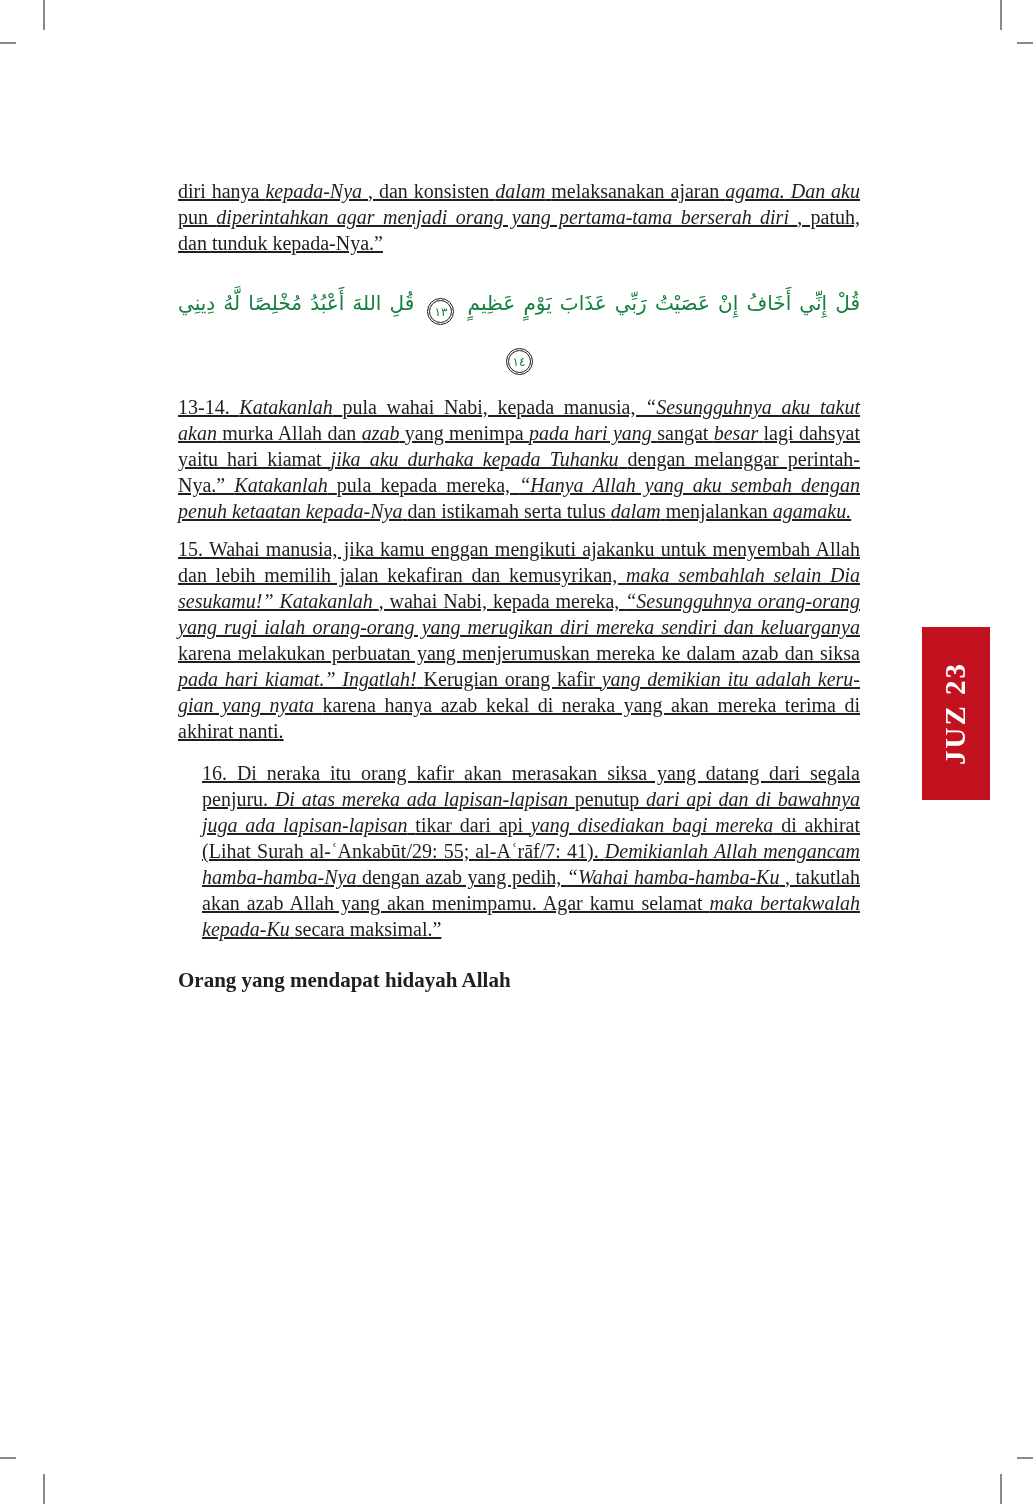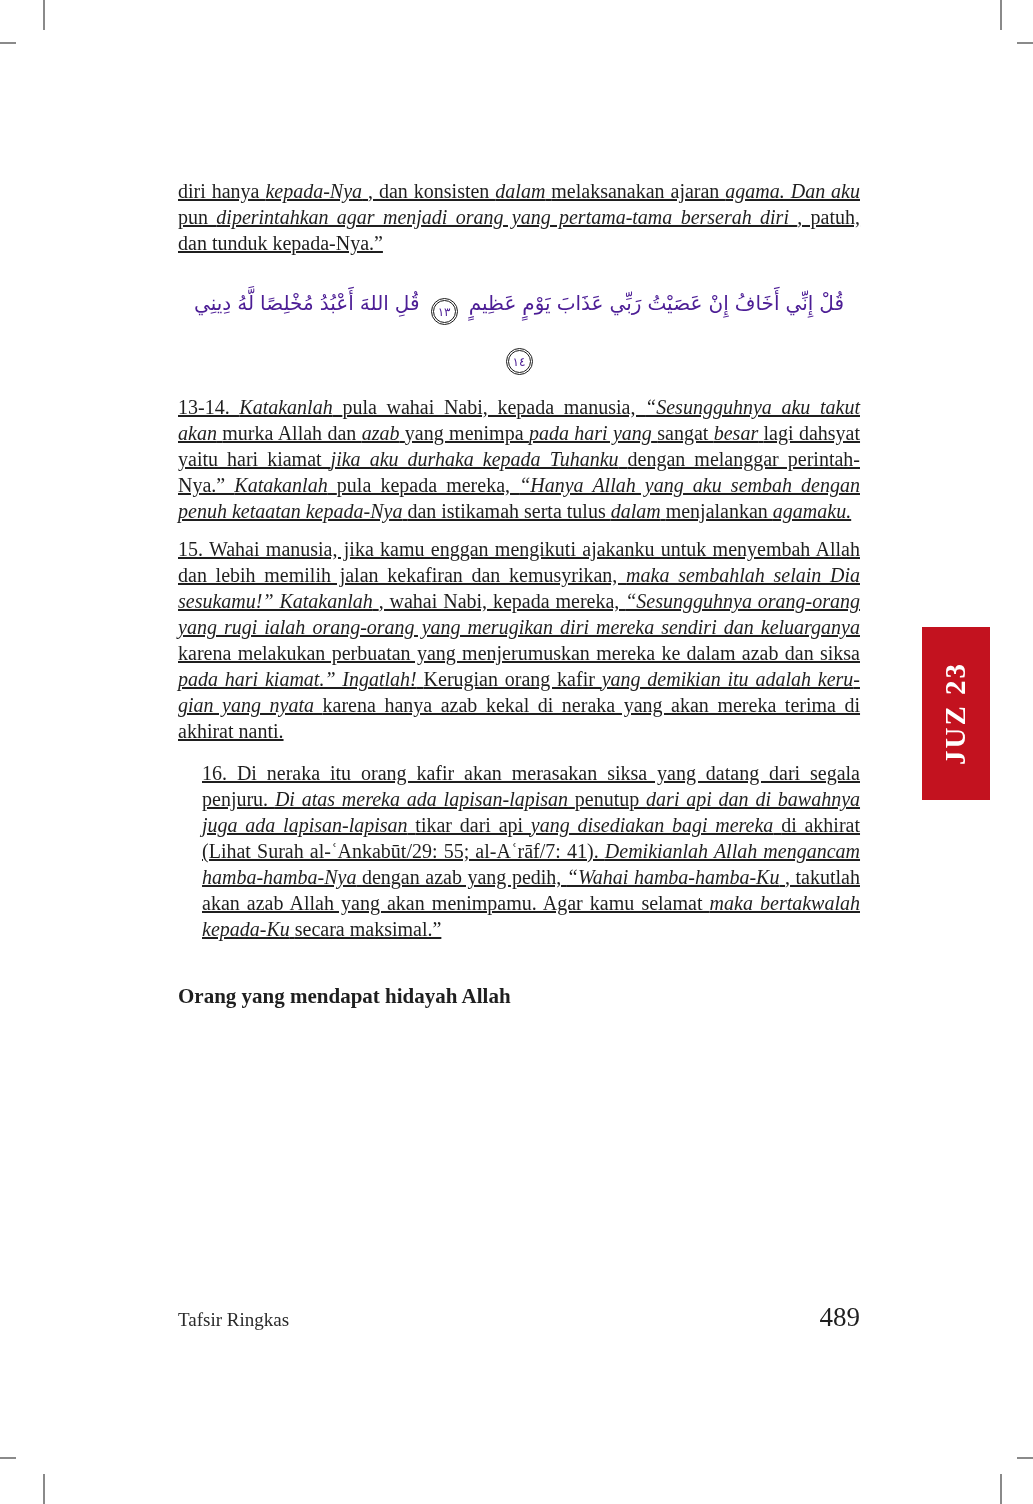--- a/index.html
+++ b/index.html
@@ -44,22 +44,22 @@
 
   .arabic{
     direction:rtl;
     unicode-bidi:embed;
     font-family:"DejaVu Sans", sans-serif;
     font-size:20px;
     line-height:50px;
     word-spacing:-1px;
     text-align:justify;
     text-align-last:center;
-    color:#4c1d95;
-    margin:16px;
+    color:#15803d;
+    margin:0;
   }
   #v-13-14{margin-top:22px;}
   #v-15{margin-top:10px;}
   #v-16{margin-top:14px;}
   #v-17{margin-top:18px;}
 
   .ayah{
     display:inline-block;
     width:27px;height:27px;
     line-height:22px;
@@ -67,21 +67,21 @@
     border-radius:50%;
     box-sizing:border-box;
     font-size:12px;
     text-align:center;
     vertical-align:-6px;
     margin:0 5px;
     font-family:"DejaVu Sans", sans-serif;
   }
 
   .section-heading{
-    margin:40px 0 0 0;
+    margin:24px 0 0 0;
     font-size:21px;
     line-height:28px;
     font-weight:bold;
   }
 
   .footer{
     position:absolute;
     left:178px;top:1302px;width:682px;
     display:flex;justify-content:space-between;align-items:baseline;
   }
@@ -130,22 +130,18 @@
     <p class="para" id="p-15"><span>15. Wahai manusia, jika kamu enggan mengikuti ajakanku untuk me­nyembah Allah dan lebih memilih jalan kekafiran dan kemusyrikan, </span> <span class="it">maka sembahlah selain Dia sesukamu!” Katakanlah</span> <span>, wahai Nabi, kepada mereka, </span> <span class="it">“Sesungguhnya orang-orang yang rugi ialah orang-orang yang merugikan diri mereka sendiri dan keluarganya</span> <span> karena melakukan perbu­atan yang menjerumuskan mereka ke dalam azab dan siksa </span> <span class="it">pada hari kiamat.” Ingatlah!</span> <span> Kerugian orang kafir </span> <span class="it">yang demikian itu adalah keru­gian yang nyata</span> <span> karena hanya azab kekal di neraka yang akan mereka terima di akhirat nanti.</span> </p>
 
 
     <p class="para" id="p-16"><span>16. Di neraka itu orang kafir akan merasakan siksa yang datang dari segala penjuru. </span> <span class="it">Di atas mereka ada lapisan-lapisan</span> <span> penutup </span> <span class="it">dari api dan di bawahnya juga ada lapisan-lapisan</span> <span> tikar dari api </span> <span class="it">yang disediakan bagi me­reka</span> <span> di akhirat (Lihat Surah al-ʿAnkabūt/29: 55; al-Aʿrāf/7: 41). </span> <span class="it">Demiki­anlah Allah mengancam hamba-hamba-Nya</span> <span> dengan azab yang pedih, </span> <span class="it">“Wa­hai hamba-hamba-Ku</span> <span>, takutlah akan azab Allah yang akan menimpamu. Agar kamu selamat </span> <span class="it">maka bertakwalah kepada-Ku</span> <span> secara maksimal.”</span> </p>
 
     <h2 class="section-heading">Orang yang mendapat hidayah Allah</h2>
 
 
   </div>
 
-  <div class="footer">
-    <span class="running-title">Tafsir Ringkas</span>
-    <span class="page-num">489</span>
-  </div>
 
   <div class="juz-tab" style="background: rgb(195, 18, 31);">
     <span style="color: rgb(255, 255, 255);">JUZ 23</span>
   </div>
 
 </div>
 
 </body></html>

